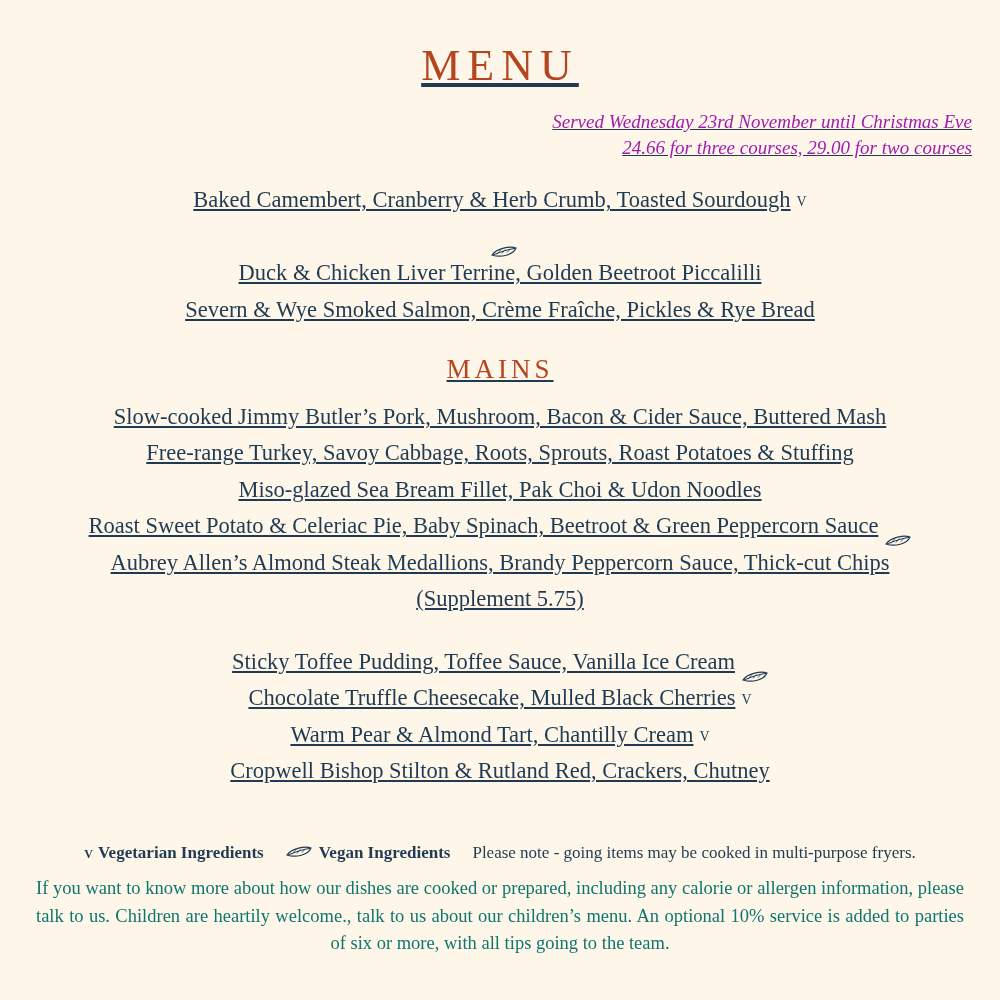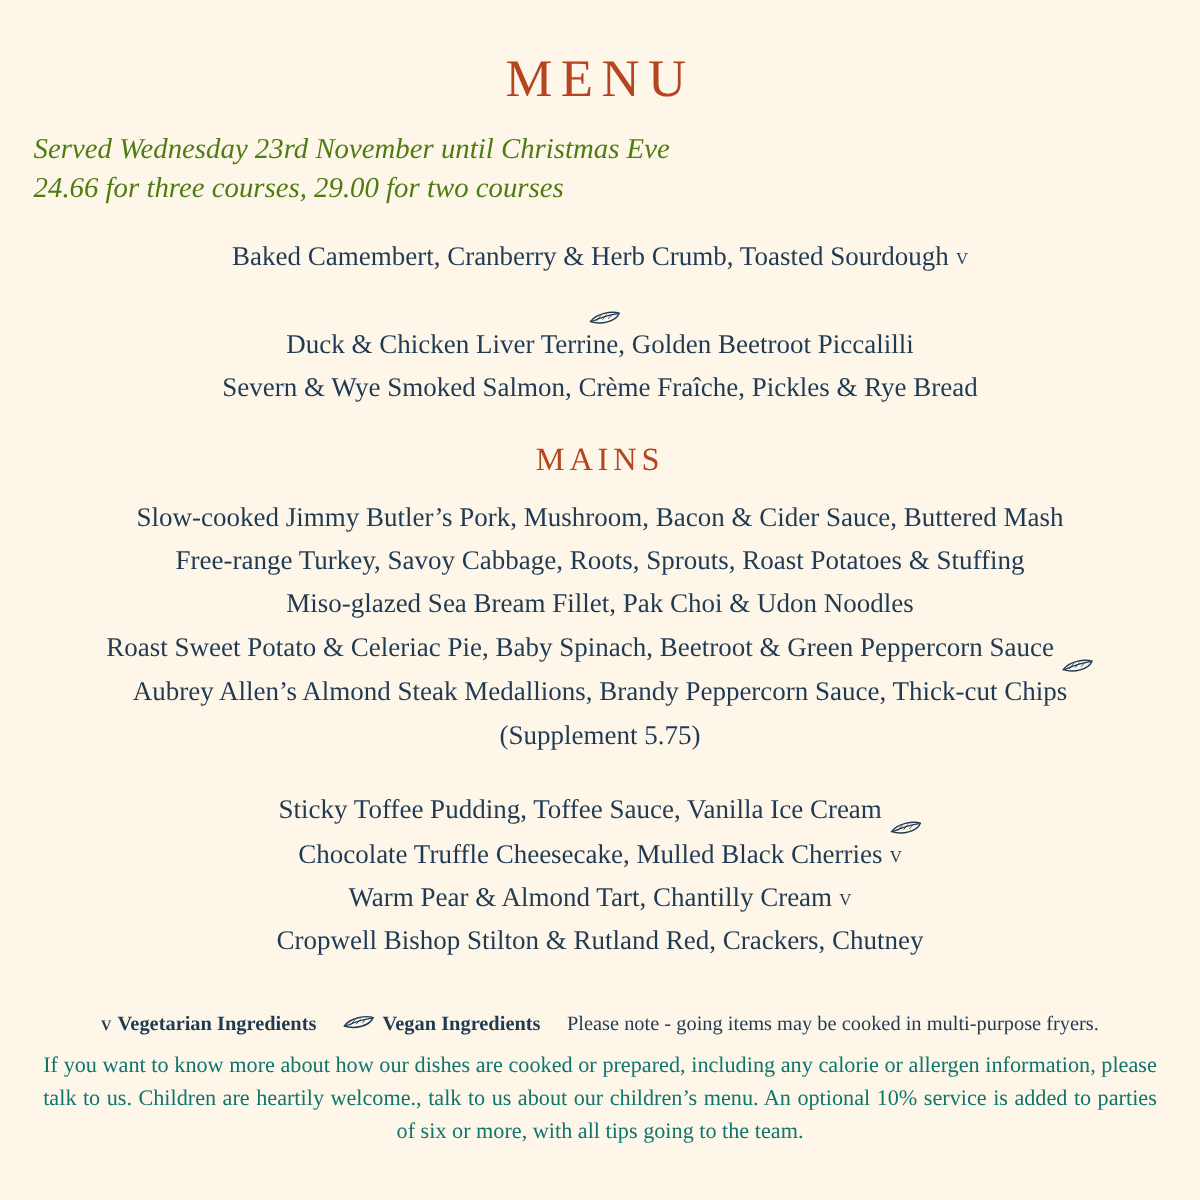--- a/index.html
+++ b/index.html
@@ -13,40 +13,41 @@
     font-family: "Liberation Serif", "DejaVu Serif", serif;
     color: #1f3a52;
     overflow: hidden;
   }
   .page {
     width: 1000px;
     height: 1000px;
     box-sizing: border-box;
     padding: 30px 28px 14px 28px;
     position: relative;
+    text-decoration: underline;
   }
 
   
   .menu-title {
     text-align: center;
     color: #b5441f;
     font-size: 44px;
     letter-spacing: 7px;
     font-weight: normal;
     margin: 10px 0 18px 0;
     font-family: "Liberation Serif", "DejaVu Serif", serif;
   }
 
   
   .served {
-    text-align: left;
+    text-align: right;
     font-style: italic;
-    font-size: 24px;
+    font-size: 19px;
     line-height: 1.35;
-    color: #4d7c0f;
+    color: #a21caf;
     margin-bottom: 22px;
   }
   .served div { white-space: nowrap; }
 
   
   .section-heading {
     text-align: center;
     color: #b5441f;
     font-size: 27px;
     letter-spacing: 4px;

